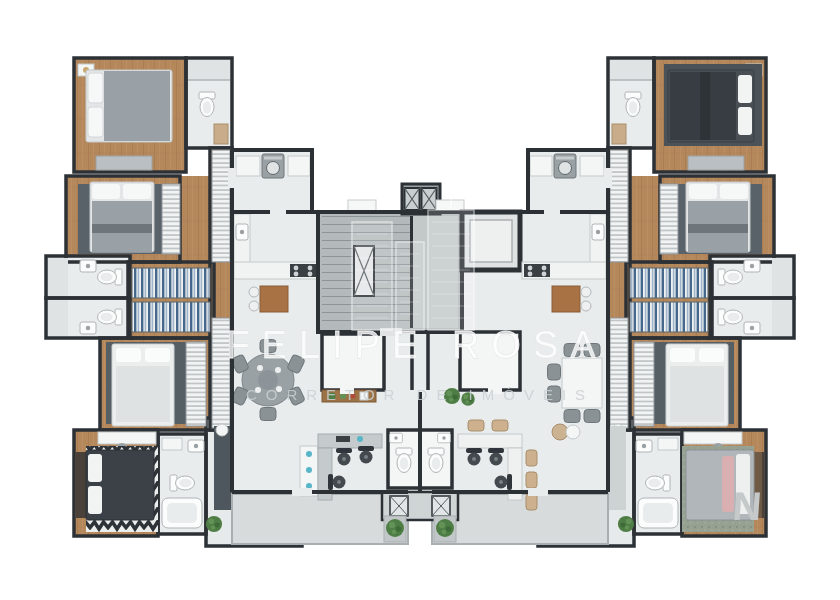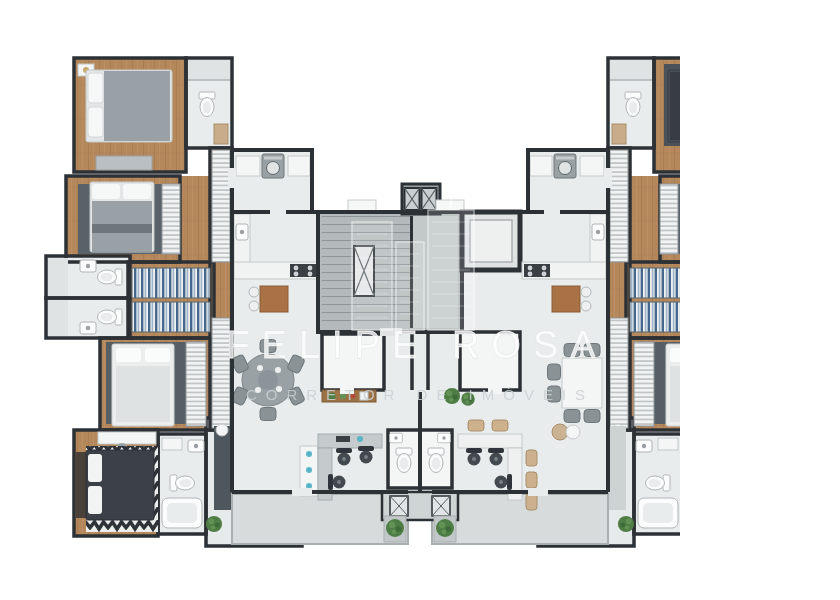--- a/index.html
+++ b/index.html
@@ -1,16 +1,16 @@
 <!DOCTYPE html>
 <html><head>
 <meta charset="utf-8">
 <style>
   html,body{margin:0;padding:0;background:#ffffff;}
-  .page{position:relative;width:680px;height:600px;background:#ffffff;overflow:hidden;
+  .page{position:relative;width:840px;height:600px;background:#ffffff;overflow:hidden;
         font-family:"Liberation Sans",sans-serif;}
   svg{display:block;}
   text{font-family:"Liberation Sans",sans-serif;}
   .wm-brand{font-size:38px;letter-spacing:12px;font-weight:400;fill:#ffffff;fill-opacity:.78;
             stroke:#dfe3e3;stroke-width:.8;paint-order:stroke;}
   .wm-tag{font-size:15px;letter-spacing:9px;font-weight:400;fill:#c9d0d2;fill-opacity:.85;}
   .wm-n{font-size:40px;font-weight:700;fill:#c5c9c9;}
 </style>
 </head>
 <body>

